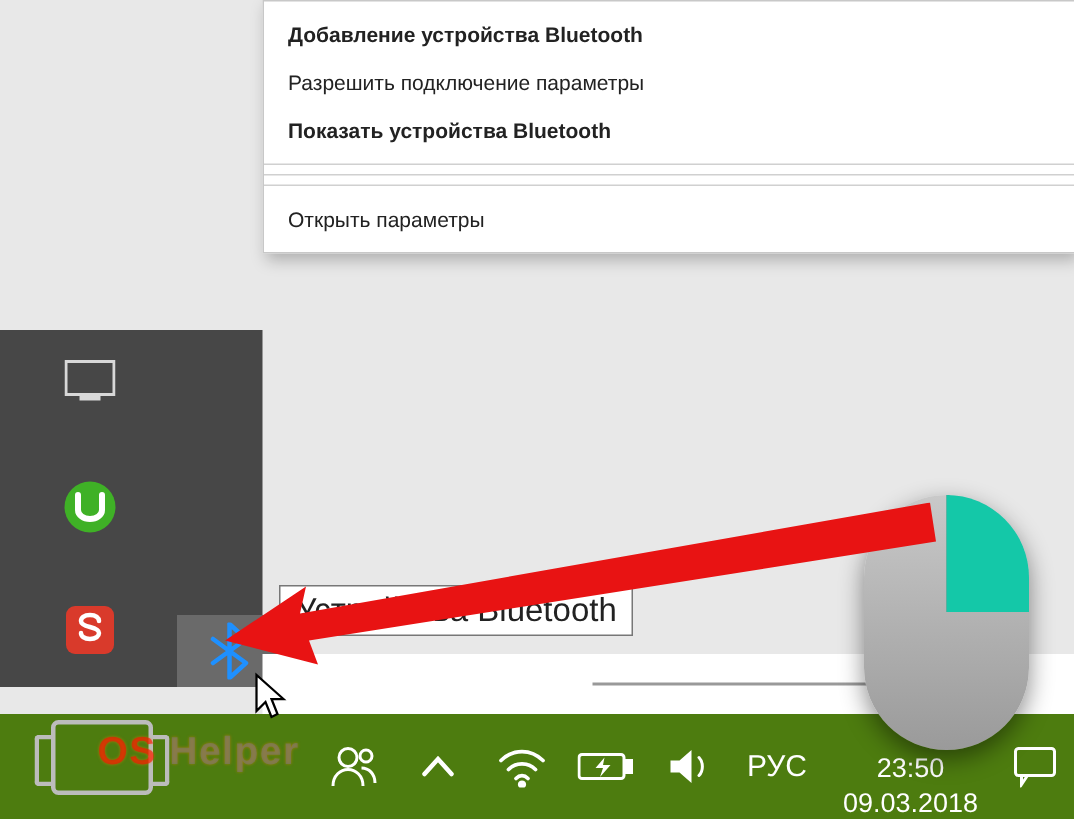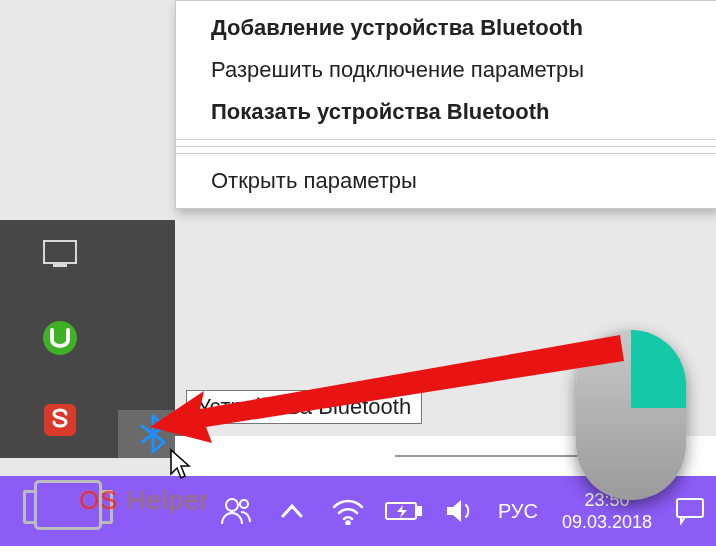--- a/index.html
+++ b/index.html
@@ -1,39 +1,39 @@
 <!DOCTYPE html>
 <html><head>
 <meta charset="utf-8">
 <style>
 html,body{margin:0;padding:0;width:716px;height:558px;overflow:hidden;font-family:"Segoe UI",Tahoma,sans-serif;background:#fff}
 .root{position:relative;width:716px;height:558px;background:#e8e8e8}
 
 .context-menu{position:absolute;left:175px;top:0;width:540px;background:#fff;border:1px solid #c8c8c8;box-shadow:2px 4px 10px rgba(0,0,0,.25);padding:6px 0}
-.menu-item{padding:8px 35px;font-size:22px;color:#222;cursor:default}
+.menu-item{padding:8px 16px;font-size:14px;color:#222;cursor:default}
 .menu-item.bold{font-weight:600}
 .menu-sep{height:1px;background:#d0d0d0;margin:6px 0}
 
 .tooltip{position:absolute;left:186px;top:390px;background:#fff;border:1px solid #777;padding:3px 10px;font-size:22px;color:#222}
 
 .left-strip{position:absolute;left:0;top:220px;width:175px;height:238px;background:#474747}
 .left-strip .tb-icon{position:absolute;left:40px;width:40px;height:40px;display:flex;align-items:center;justify-content:center}
 
 .bt-area{position:absolute;left:118px;top:410px;width:70px;height:48px;background:#6a6a6a;display:flex;align-items:center;justify-content:center}
 
 .zoom-strip{position:absolute;left:175px;top:436px;right:0;height:40px;background:#fff;display:flex;align-items:center;justify-content:flex-end;padding-right:58px;font-size:20px;color:#222;gap:12px}
 .zoom-line{width:200px;height:2px;background:#999;position:relative}
 .zoom-line::after{content:"";position:absolute;right:-2px;top:-5px;width:2px;height:12px;background:#666}
 
-.taskbar{position:absolute;left:0;bottom:12px;width:716px;height:70px;background:#8b5cf6;display:flex;align-items:center;color:#fff}
+.taskbar{position:absolute;left:0;bottom:12px;width:716px;height:70px;background:#4d7c0f;display:flex;align-items:flex-end;color:#fff}
 .tb-seg{display:flex;align-items:center;justify-content:center;height:100%}
 .tb-svg{display:block}
 .clock{display:flex;flex-direction:column;align-items:center;justify-content:center;font-size:18px;line-height:1.25;padding:0 14px}
 
-.watermark{position:absolute;left:79px;top:485px;font-size:26px;font-weight:normal;letter-spacing:1px;color:rgba(255,0,0,.55);text-shadow:0 0 2px rgba(255,128,0,.5)}
+.watermark{position:absolute;left:65px;top:485px;font-size:26px;font-weight:bold;letter-spacing:1px;color:rgba(255,0,0,.55);text-shadow:0 0 2px rgba(255,128,0,.5)}
 .watermark span.g{color:rgba(120,120,120,.6)}
 
 .taskview-box{position:absolute;left:34px;top:480px;width:62px;height:44px;border:3px solid #bcbcbc;border-radius:5px}
 .taskview-box::before{content:"";position:absolute;left:-14px;top:7px;width:8px;height:28px;border:3px solid #bcbcbc;border-right:none;border-radius:3px 0 0 3px}
 .taskview-box::after{content:"";position:absolute;right:-14px;top:7px;width:8px;height:28px;border:3px solid #bcbcbc;border-left:none;border-radius:0 3px 3px 0}
 
 .mouse{position:absolute;right:30px;top:330px;width:110px;height:170px;border-radius:55px;background:linear-gradient(180deg,#c9c9c9,#9a9a9a);box-shadow:0 6px 16px rgba(0,0,0,.45)}
 .mouse::before{content:"";position:absolute;left:50%;top:0;width:2px;height:78px;background:#7a7a7a}
 .mouse .rb{position:absolute;right:0;top:0;width:55px;height:78px;border-top-right-radius:55px;background:#14c8a8}
 

